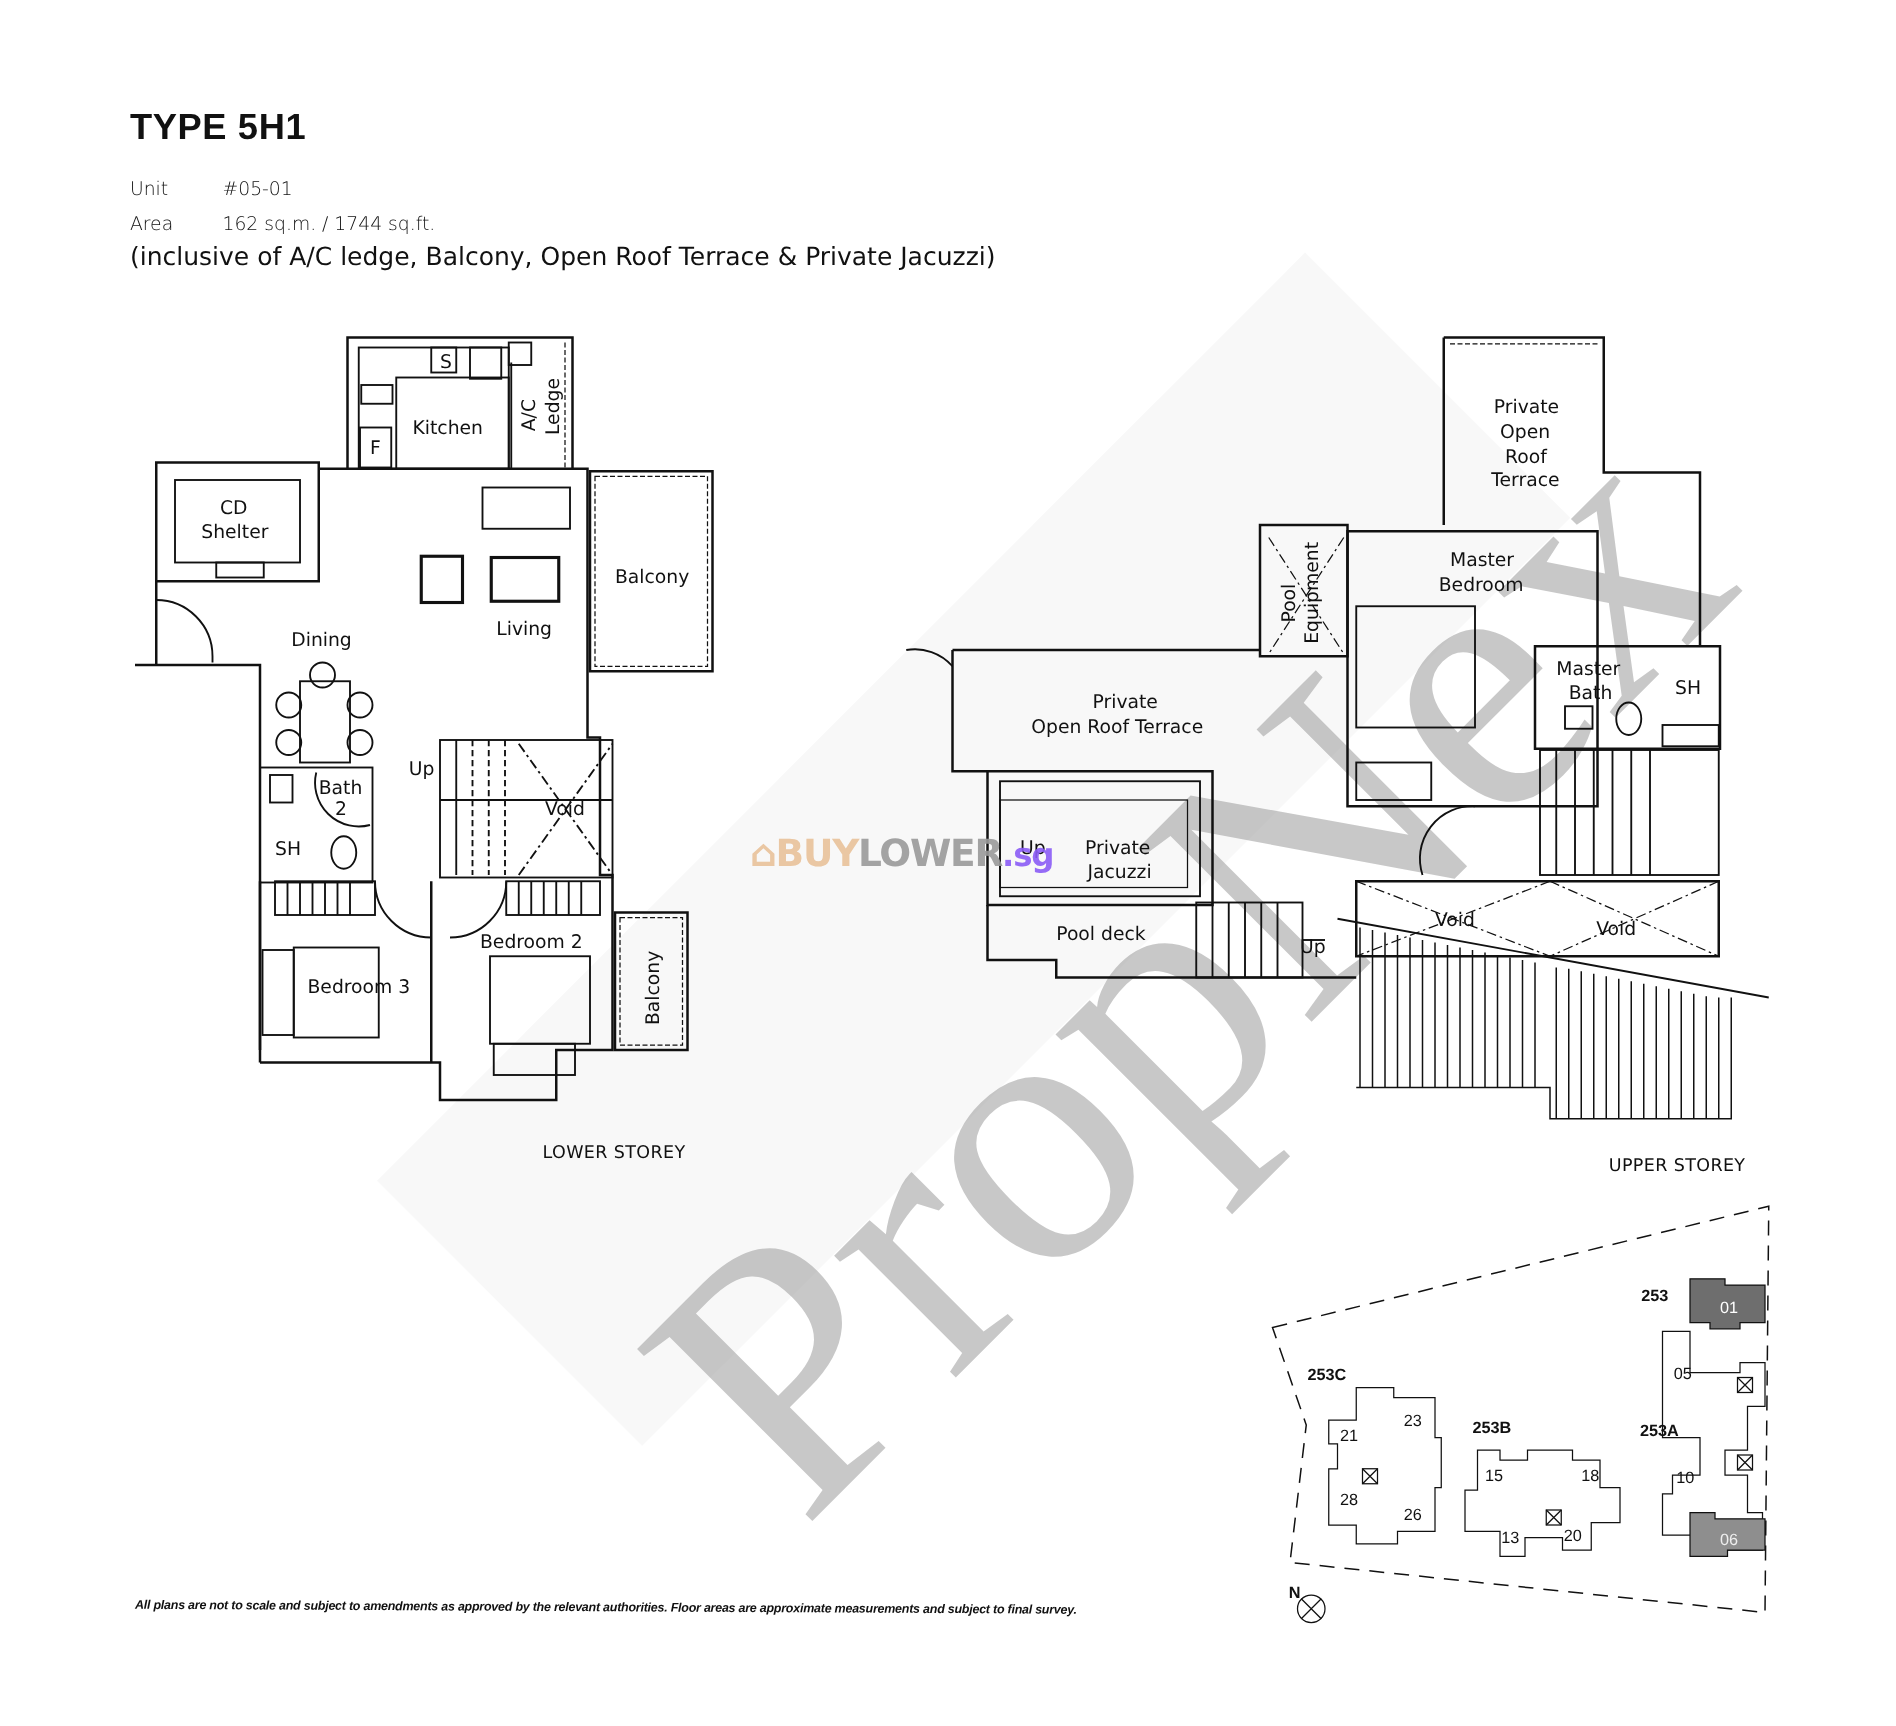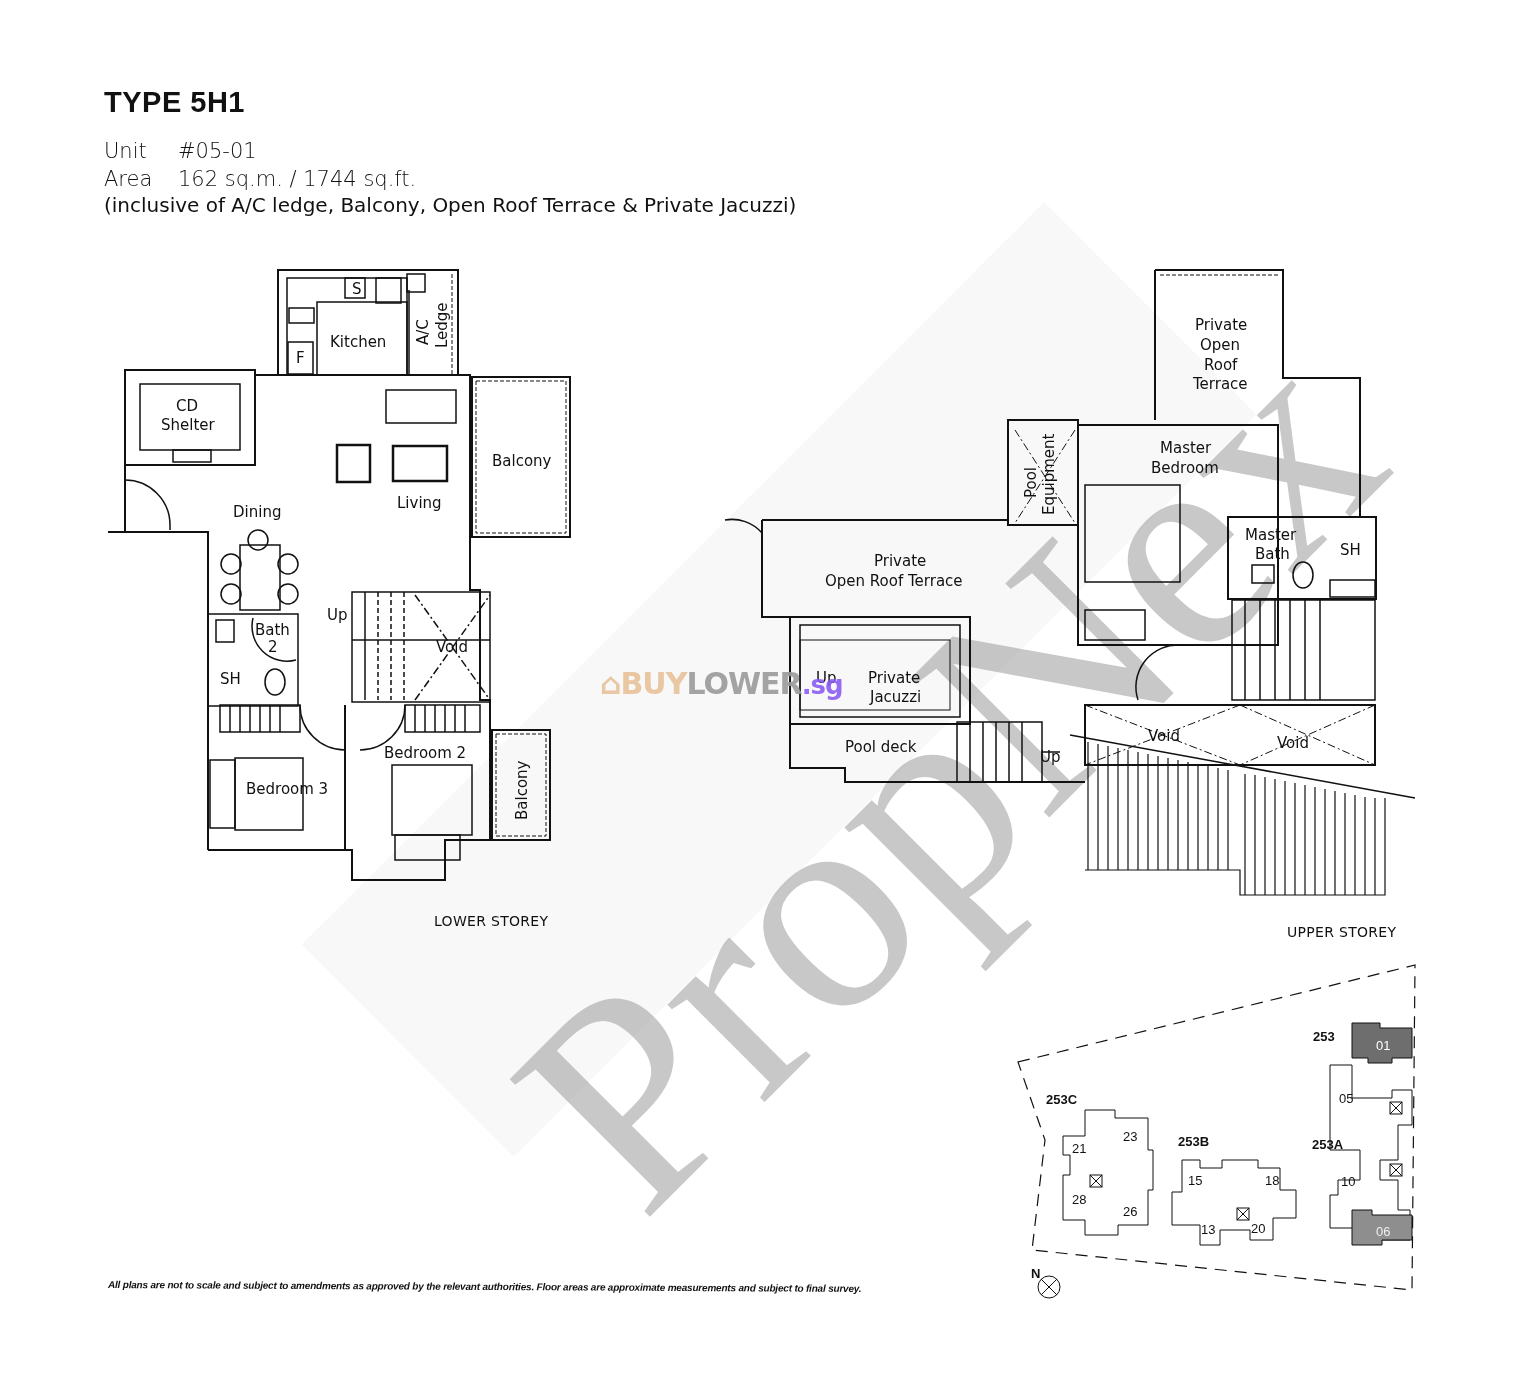--- a/index.html
+++ b/index.html
@@ -1,19 +1,19 @@
 <!DOCTYPE html>
 <html><head>
 <meta charset="utf-8">
 <style>
   html,body{margin:0;padding:0;background:#fff;}
   body{width:1517px;height:1381px;position:relative;overflow:hidden;font-family:"Liberation Sans",sans-serif;color:#111;}
   .hdr{position:absolute;left:104px;top:86px;}
   .type{font-weight:bold;font-size:29px;letter-spacing:0.5px;margin:0 0 18px 0;}
-  .line{font-size:21px;line-height:28px;font-family:"DejaVu Sans",sans-serif;font-weight:300;}
+  .line{font-size:15px;line-height:28px;font-family:"DejaVu Sans",sans-serif;font-weight:300;}
   .line .k{display:inline-block;width:74px;}
   .note{font-size:20px;font-family:"DejaVu Sans",sans-serif;}
   svg{position:absolute;left:0;top:0;}
   .lbl{font-family:"DejaVu Sans",sans-serif;font-size:15px;fill:#111;}
   .cap{font-family:"DejaVu Sans",sans-serif;font-size:14px;fill:#111;letter-spacing:0.3px;}
   .site{font-family:"Liberation Sans",sans-serif;font-size:13px;fill:#111;}
   .siteb{font-family:"Liberation Sans",sans-serif;font-size:13px;font-weight:bold;fill:#111;}
   .wm{font-family:"Liberation Serif",serif;font-size:300px;fill:#9c9c9c;opacity:0.55;}
   .disc{position:absolute;left:108px;top:1281px;font-size:10px;font-style:italic;font-weight:bold;transform:skewY(0.3deg);letter-spacing:-0.2px;}
   .bc{position:absolute;left:600px;top:666px;font-family:"DejaVu Sans",sans-serif;font-weight:bold;font-size:30px;letter-spacing:-1px;opacity:0.9;}

